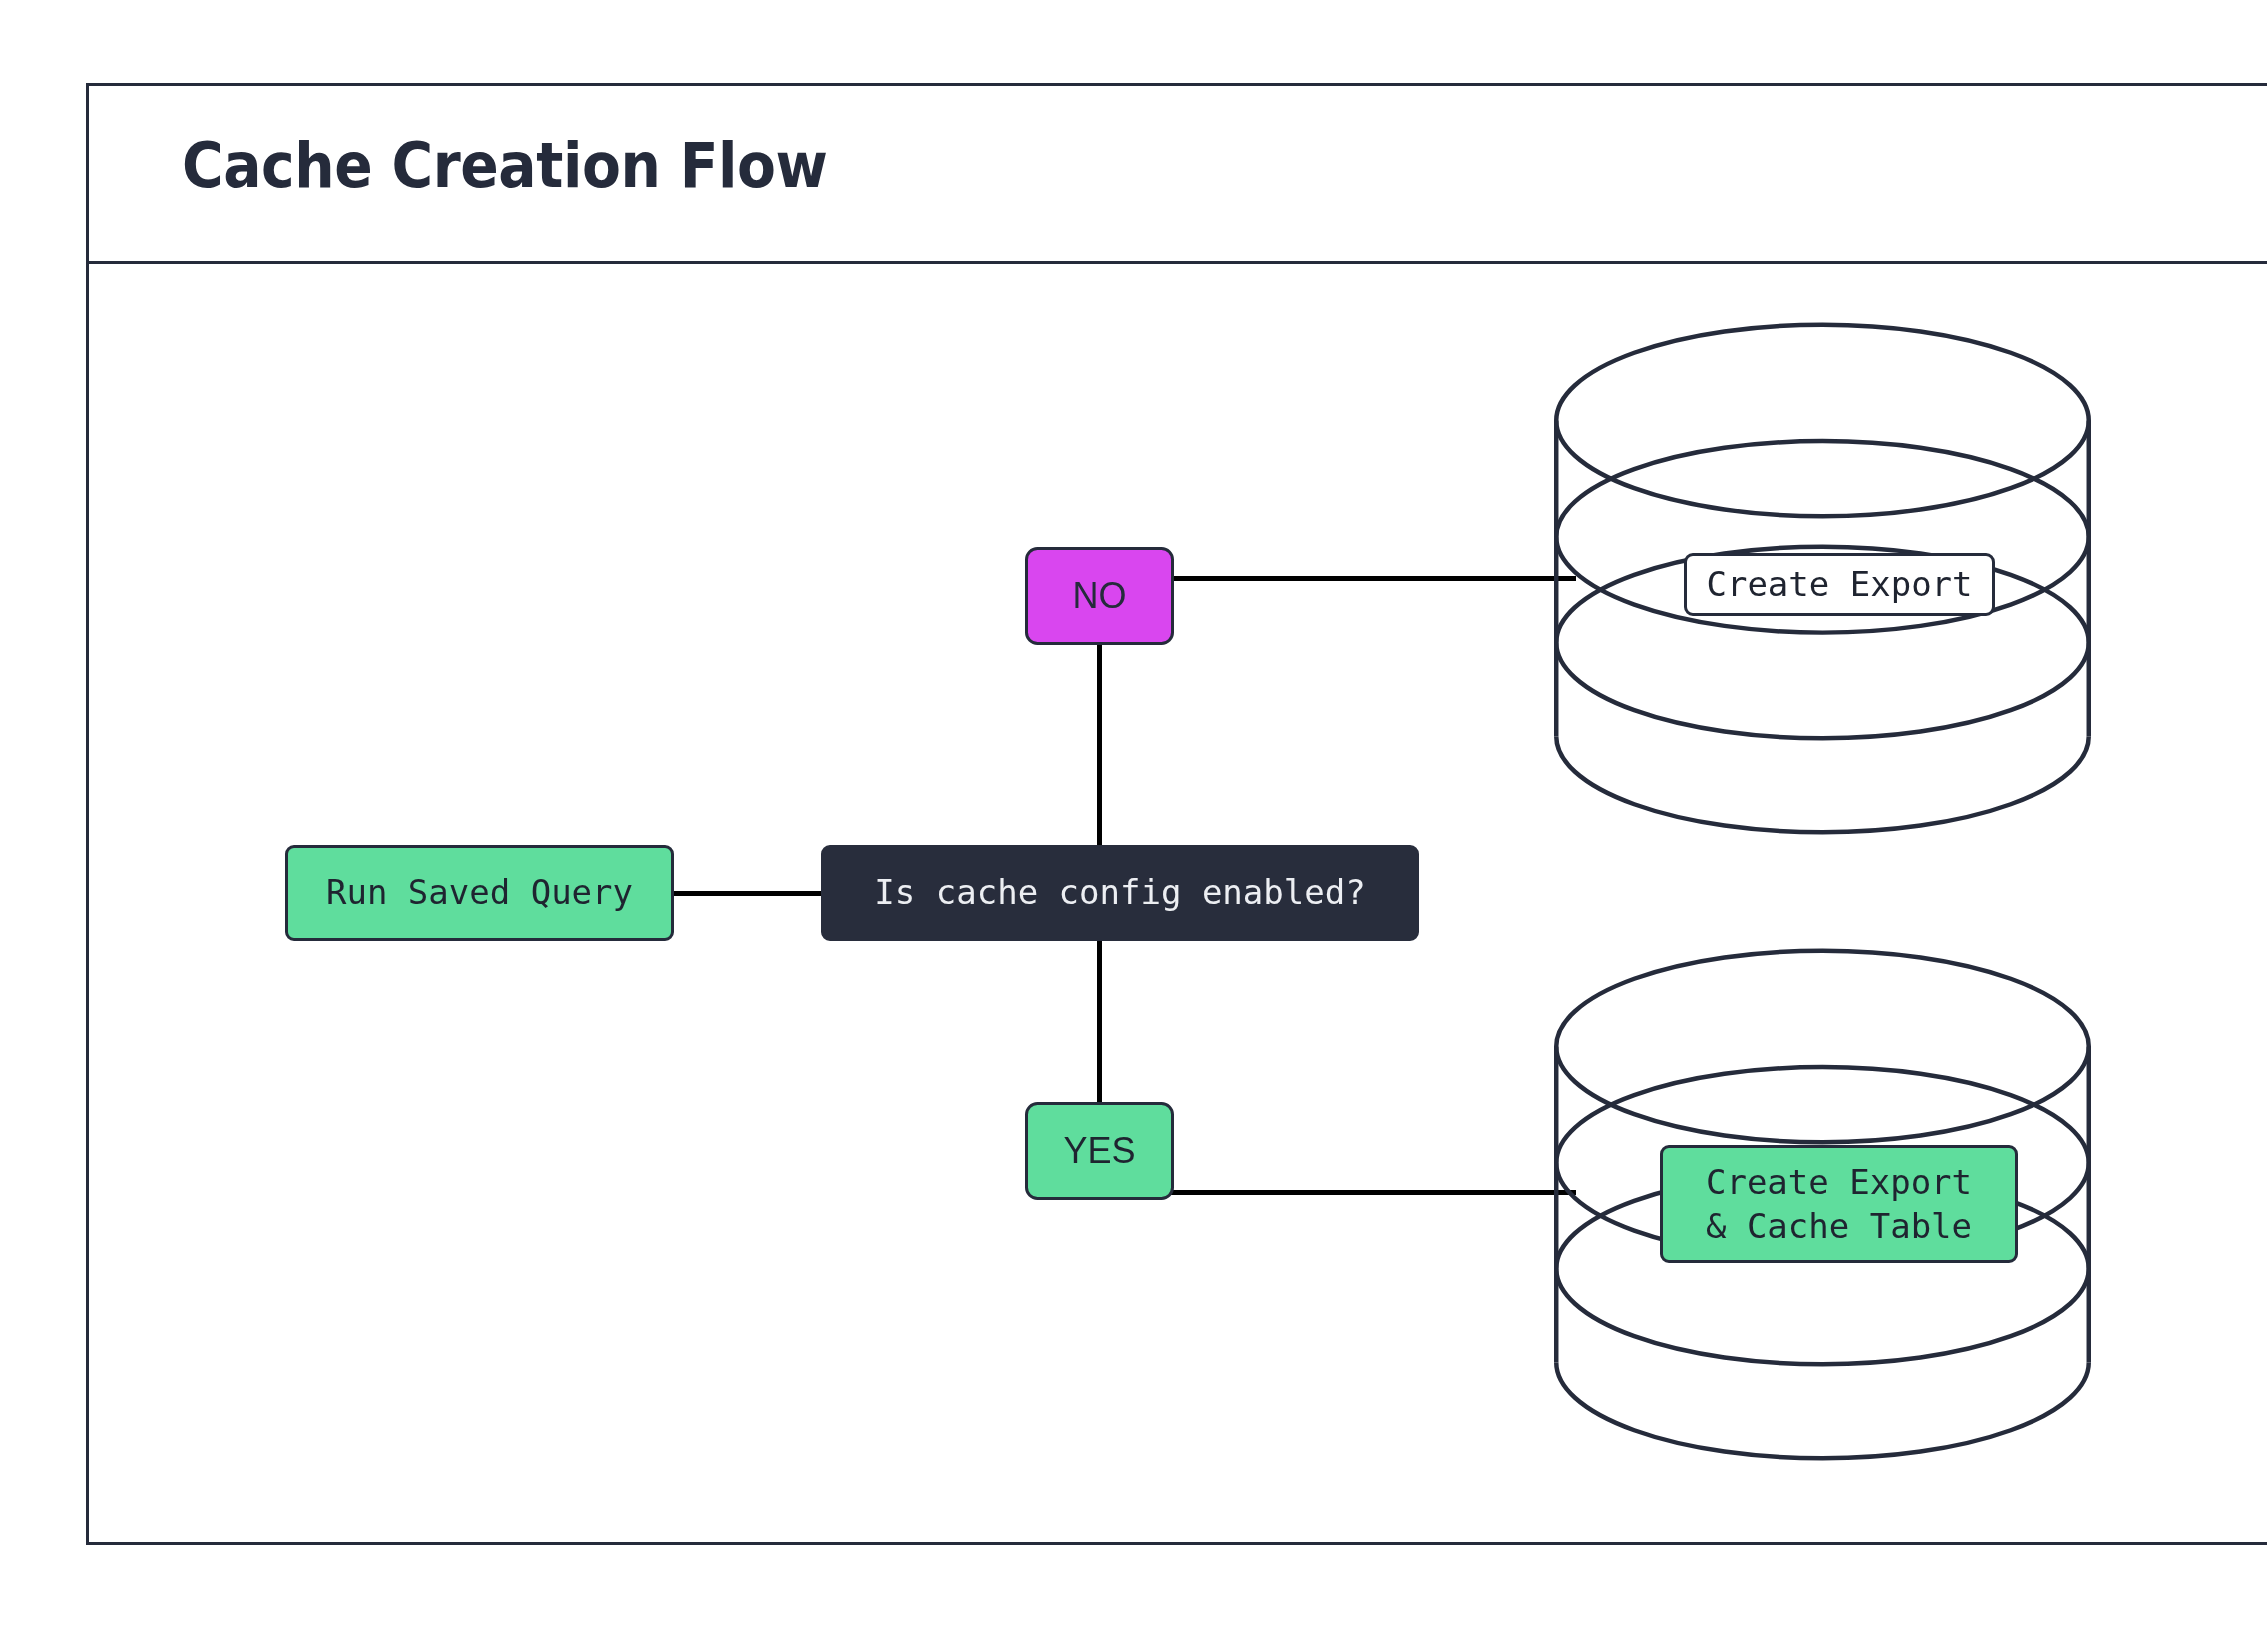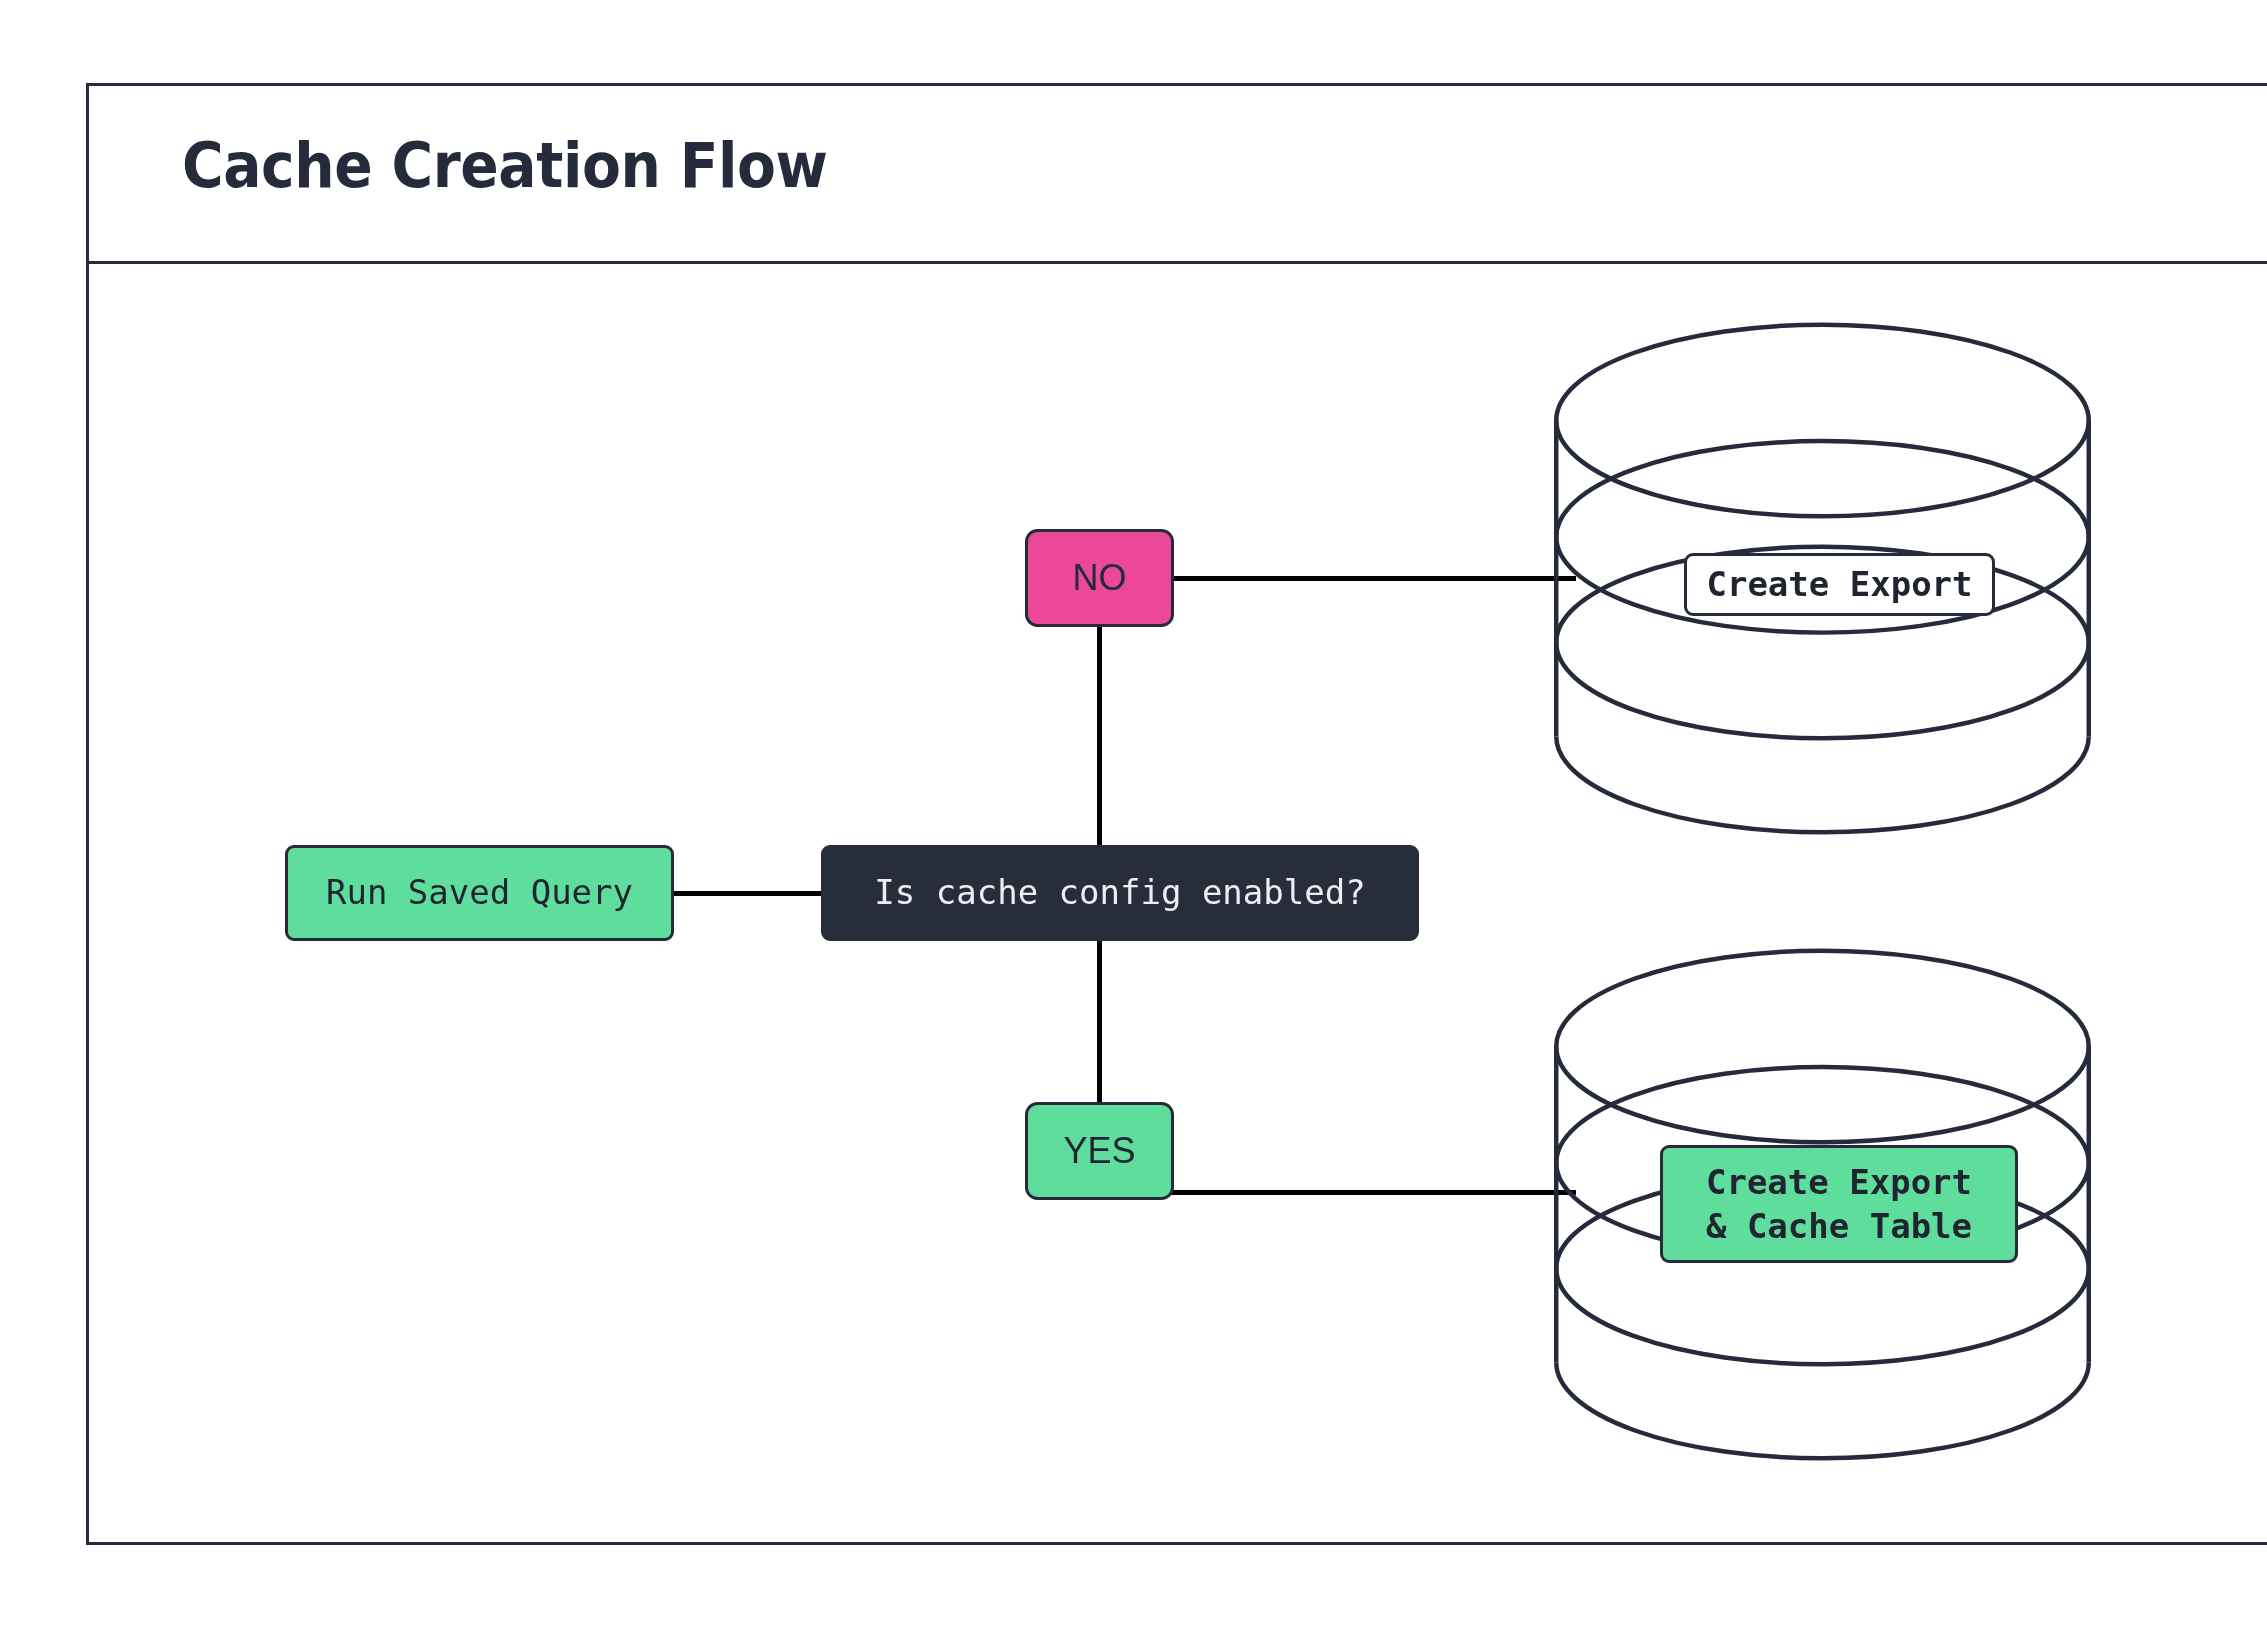--- a/index.html
+++ b/index.html
@@ -92,22 +92,23 @@
 
   .node-green {
     background: #5fdd9d;
     color: #1f2430;
   }
   .node-dark {
     background: #282d3c;
     color: #eceef2;
   }
   .node-white {
-    background: #ec4899;
+    background: #d946ef;
     color: #252b3b;
+    margin-top: 18px;
   }
 
   
   #node-run-saved-query {
     left: 285px;
     top: 845px;
     width: 389px;
     height: 96px;
   }
   #node-decision {
@@ -152,21 +153,20 @@
     align-items: center;
     justify-content: center;
     border: 3.6px solid #252b3b;
     border-radius: 9px;
     font-family: "DejaVu Sans Mono", "Liberation Mono", monospace;
     font-size: 34px;
     line-height: 1.3;
     text-align: left;
     white-space: pre-line;
     color: #1f2430;
-    font-weight: bold;
   }
   #label-create-export {
     left: 1684px;
     top: 553px;
     width: 311px;
     height: 63px;
     background: #ffffff;
   }
   #label-create-export-cache {
     left: 1660px;

